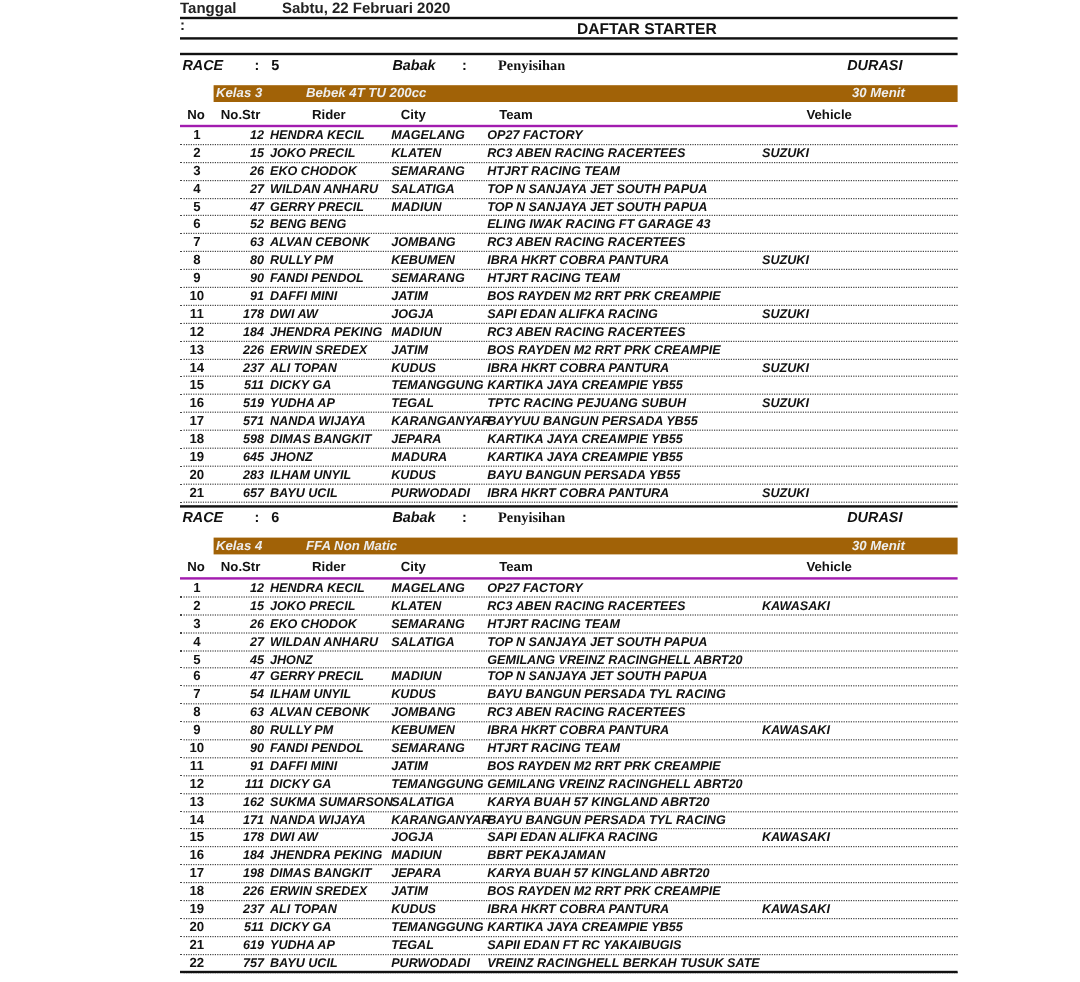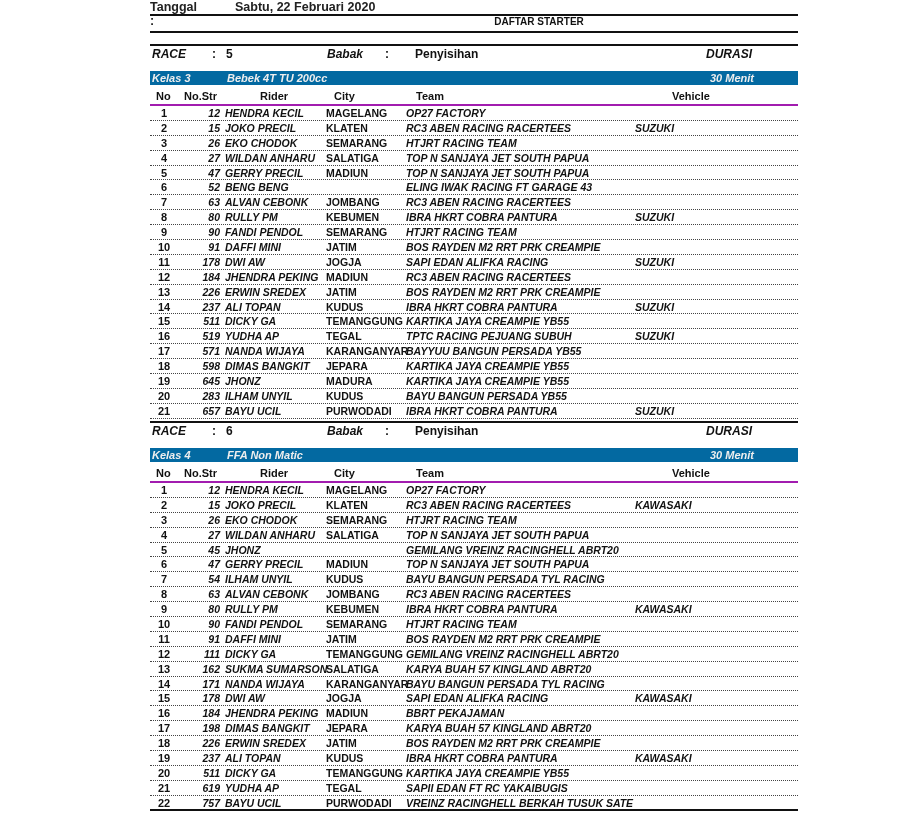--- a/index.html
+++ b/index.html
@@ -3,51 +3,51 @@
 <meta charset="utf-8">
 <style>
   html, body { margin: 0; padding: 0; background: #ffffff; }
   body { width: 900px; height: 818px; position: relative; overflow: hidden;
          font-family: "Liberation Sans", sans-serif; color: #111; }
   .page { position: absolute; left: 150px; top: 0; width: 648px; }
   .date-row { position: absolute; left: 0; top: 0; height: 14px; font-size: 12.5px; font-weight: bold; color: #222; }
   .date-row .lbl { position: absolute; left: 0; top: 0; }
   .date-row .val { position: absolute; left: 85px; top: 0; white-space: nowrap; }
   .rule { position: absolute; left: 0; width: 648px; background: #111; }
-  .doc-title { position: absolute; left: 0; width: 648px; top: 16px; text-align: center; font-size: 10px; font-weight: bold; padding-left: 130px; box-sizing: border-box; }
+  .doc-title { position: absolute; left: 0; width: 648px; top: 16px; text-align: center; font-size: 13px; font-weight: bold; padding-left: 130px; box-sizing: border-box; }
   .race { position: absolute; left: 0; width: 648px; }
   .race-head { position: relative; height: 25px; font-size: 12px; font-weight: bold; }
   .race-head span { position: absolute; top: 1px; white-space: nowrap; }
   .race-head .race-lbl { left: 2px; font-style: italic; }
   .race-head .colon1 { left: 62px; }
   .race-head .race-num { left: 76px; }
   .race-head .babak-lbl { left: 177px; font-style: italic; }
   .race-head .colon2 { left: 235px; }
-  .race-head .babak-val { left: 265px; }
+  .race-head .babak-val { left: 265px; font-family: Liberation Serif, serif; }
   .race-head .durasi-lbl { right: 46px; font-style: italic; }
-  .class-bar { position: relative; height: 14px; background: #0369a1; color: #eeeeee; font-size: 11px; font-weight: bold; font-style: italic; }
+  .class-bar { position: relative; height: 14px; background: #a16207; color: #eeeeee; font-size: 11px; font-weight: bold; font-style: italic; margin-left: 28px; }
   .class-bar span { position: absolute; top: 1px; white-space: nowrap; }
   .class-bar .kelas { left: 2px; }
   .class-bar .kelas-name { left: 77px; }
   .class-bar .durasi-val { right: 44px; }
   .col-head { position: relative; height: 15px; margin-top: 4px; font-size: 11px; font-weight: bold; border-bottom: 2px solid #a21caf; }
   .col-head span { position: absolute; top: 1px; }
   .c-no { left: 6px; }
   .c-nostr { left: 34px; }
   .c-rider { left: 110px; }
   .c-city { left: 184px; }
   .c-team { left: 266px; }
   .c-veh { left: 522px; }
   .rows { position: relative; }
   .row { position: relative; height: 13.9px; border-bottom: 1.5px dotted #444; font-size: 10.5px; font-weight: bold; }
   .row span { position: absolute; top: 1px; white-space: nowrap; }
   .row .r-no { left: 0; width: 28px; text-align: center; font-style: normal; font-size: 11px; }
   .row .r-nostr { left: 30px; width: 40px; text-align: right; font-style: italic; }
   .row .r-rider { left: 75px; font-style: italic; }
-  .row .r-city { left: 176px; }
+  .row .r-city { left: 176px; font-style: italic; }
   .row .r-team { left: 256px; font-style: italic; }
   .row .r-veh { left: 485px; font-style: italic; }
 </style>
 </head>
 <body>
 
 <div class="page">
   <div class="date-row">
     <span class="lbl">Tanggal :</span>
     <span class="val">Sabtu, 22 Februari 2020</span>

